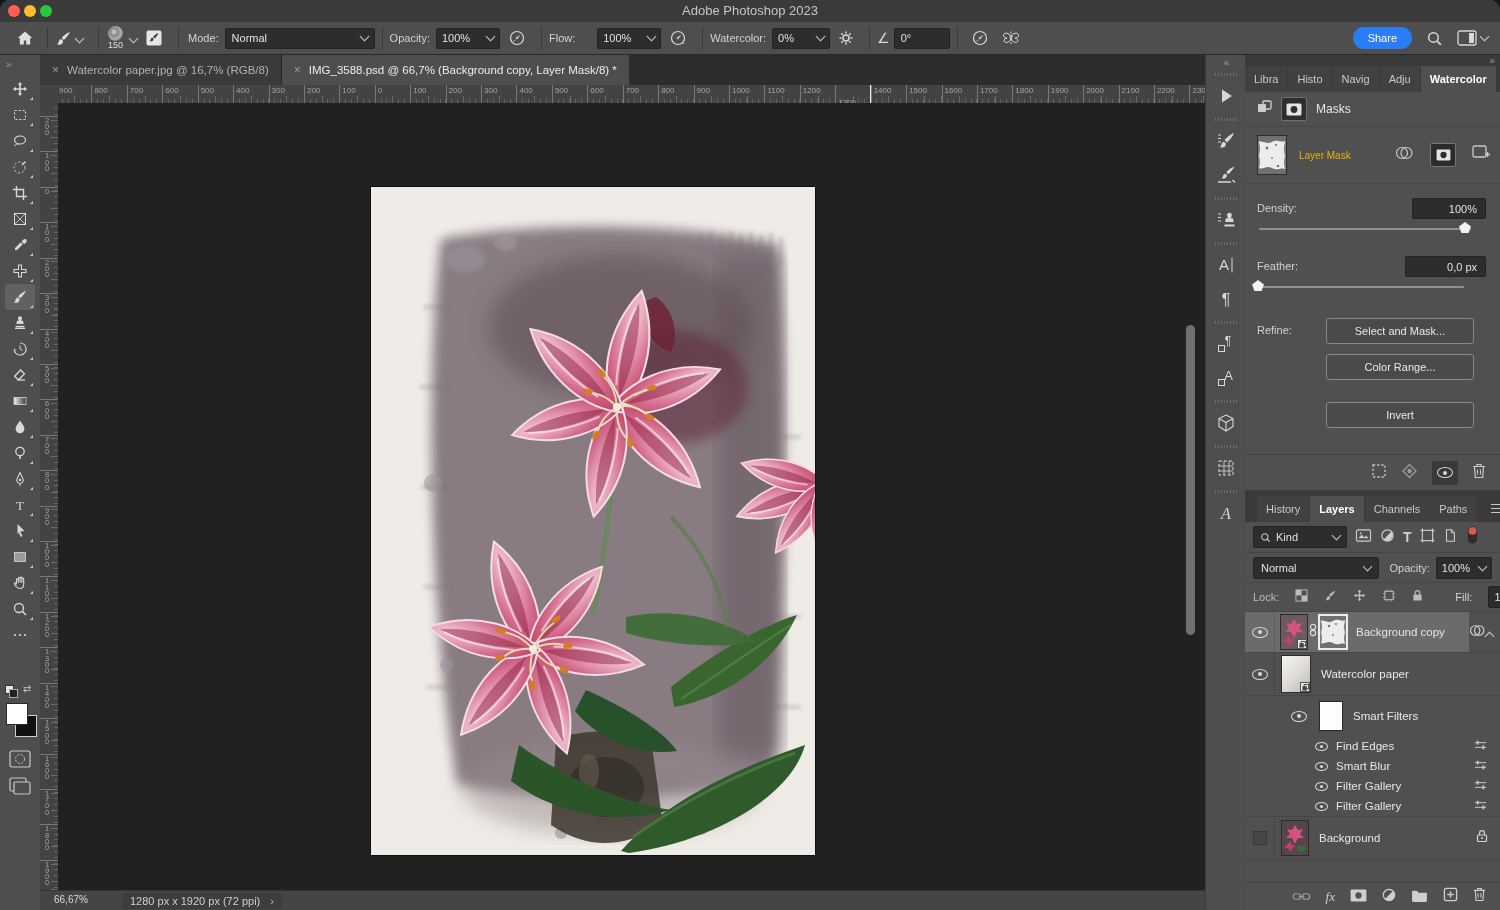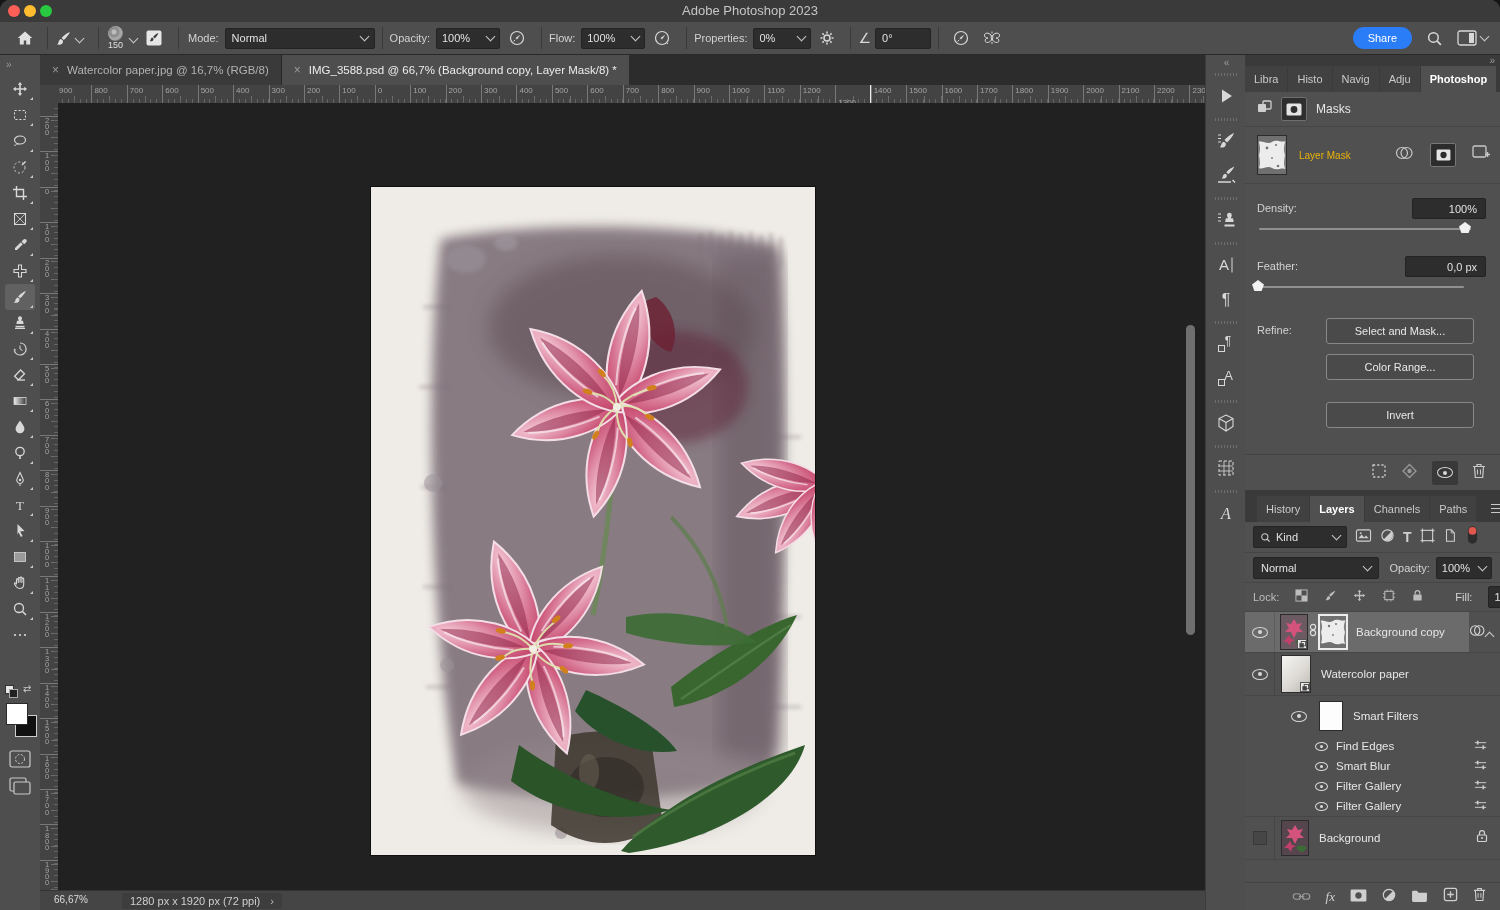--- a/index.html
+++ b/index.html
@@ -118,34 +118,34 @@
         <span class="chev"></span>
     </span>
     <span class="opt-ic" style="margin:0 8px;">
       <svg width="18" height="18" viewBox="0 0 18 18">
           <circle cx="9" cy="9" r="6.5" fill="none" stroke="#d8d8d8" stroke-width="1.2"></circle>
           <path d="M12.5 5.5l-5 3.5 1.5 1.5 3.5-5z" fill="#d8d8d8"></path>
           <path d="M5.6 12.4l1.6-1.6" stroke="#d8d8d8"></path>
         </svg>
     </span>
     <span class="vsep"></span>
-    <span class="lbl" style="margin-right:6px;text-align:center;">Flow:</span>
+    <span class="lbl" style="margin-right:22px;text-align:center;">Flow:</span>
     <span class="field" style="width:52px;height:19px;padding:0 5px;justify-content:space-between;">
       <span>100%</span>
         <span class="chev"></span>
     </span>
     <span class="opt-ic" style="margin:0 8px;">
       <svg width="18" height="18" viewBox="0 0 18 18">
           <circle cx="9" cy="9" r="6.5" fill="none" stroke="#d8d8d8" stroke-width="1.2"></circle>
           <path d="M12.5 5.5l-5 3.5 1.5 1.5 3.5-5z" fill="#d8d8d8"></path>
           <path d="M13 13l2 2" stroke="#d8d8d8"></path>
         </svg>
     </span>
     <span class="vsep"></span>
-    <span class="lbl" style="margin-right:6px;">Properties:</span>
+    <span class="lbl" style="margin-right:6px;">Watercolor:</span>
     <span class="field" style="width:46px;height:19px;padding:0 5px;justify-content:space-between;">
       <span>0%</span>
         <span class="chev"></span>
     </span>
     <span class="opt-ic" style="margin:0 8px;">
       <svg width="16" height="16" viewBox="0 0 16 16">
           <circle cx="8" cy="8" r="3" fill="none" stroke="#d8d8d8" stroke-width="1.5"></circle>
           <g stroke="#d8d8d8" stroke-width="1.6">
             <path d="M8 1.5v2M8 12.5v2M1.5 8h2M12.5 8h2M3.4 3.4l1.4 1.4M11.2 11.2l1.4 1.4M12.6 3.4l-1.4 1.4M4.8 11.2l-1.4 1.4"></path>
           </g>
@@ -760,21 +760,21 @@
   </div>
 
   <div class="ab" style="left:1245px;top:55px;width:255px;height:855px;background:#3a3a3a;">
     <div style="position:absolute;right:6px;top:0;color:#9a9a9a;font-size:10px;letter-spacing:-1px;">»</div>
 
     <div class="row" style="position:absolute;left:0;top:11px;width:255px;height:26px;">
       <div class="ptab">Libra</div>
       <div class="ptab">Histo</div>
       <div class="ptab">Navig</div>
       <div class="ptab">Adju</div>
-      <div class="ptab active">Photoshop</div>
+      <div class="ptab active">Watercolor</div>
       <span style="flex:1;"></span>
       <span class="burger" style="margin-right:8px;"></span>
     </div>
 
     <div class="ab" style="left:0;top:37px;width:255px;height:398px;background:#505050;">
 
       <div class="row" style="height:34px;padding-left:12px;gap:9px;border-bottom:1px solid #454545;">
         <span>
           <svg width="15" height="15" viewBox="0 0 15 15">
               <rect x="1" y="4" width="8" height="8" rx="1" fill="#cfcfcf"></rect>

